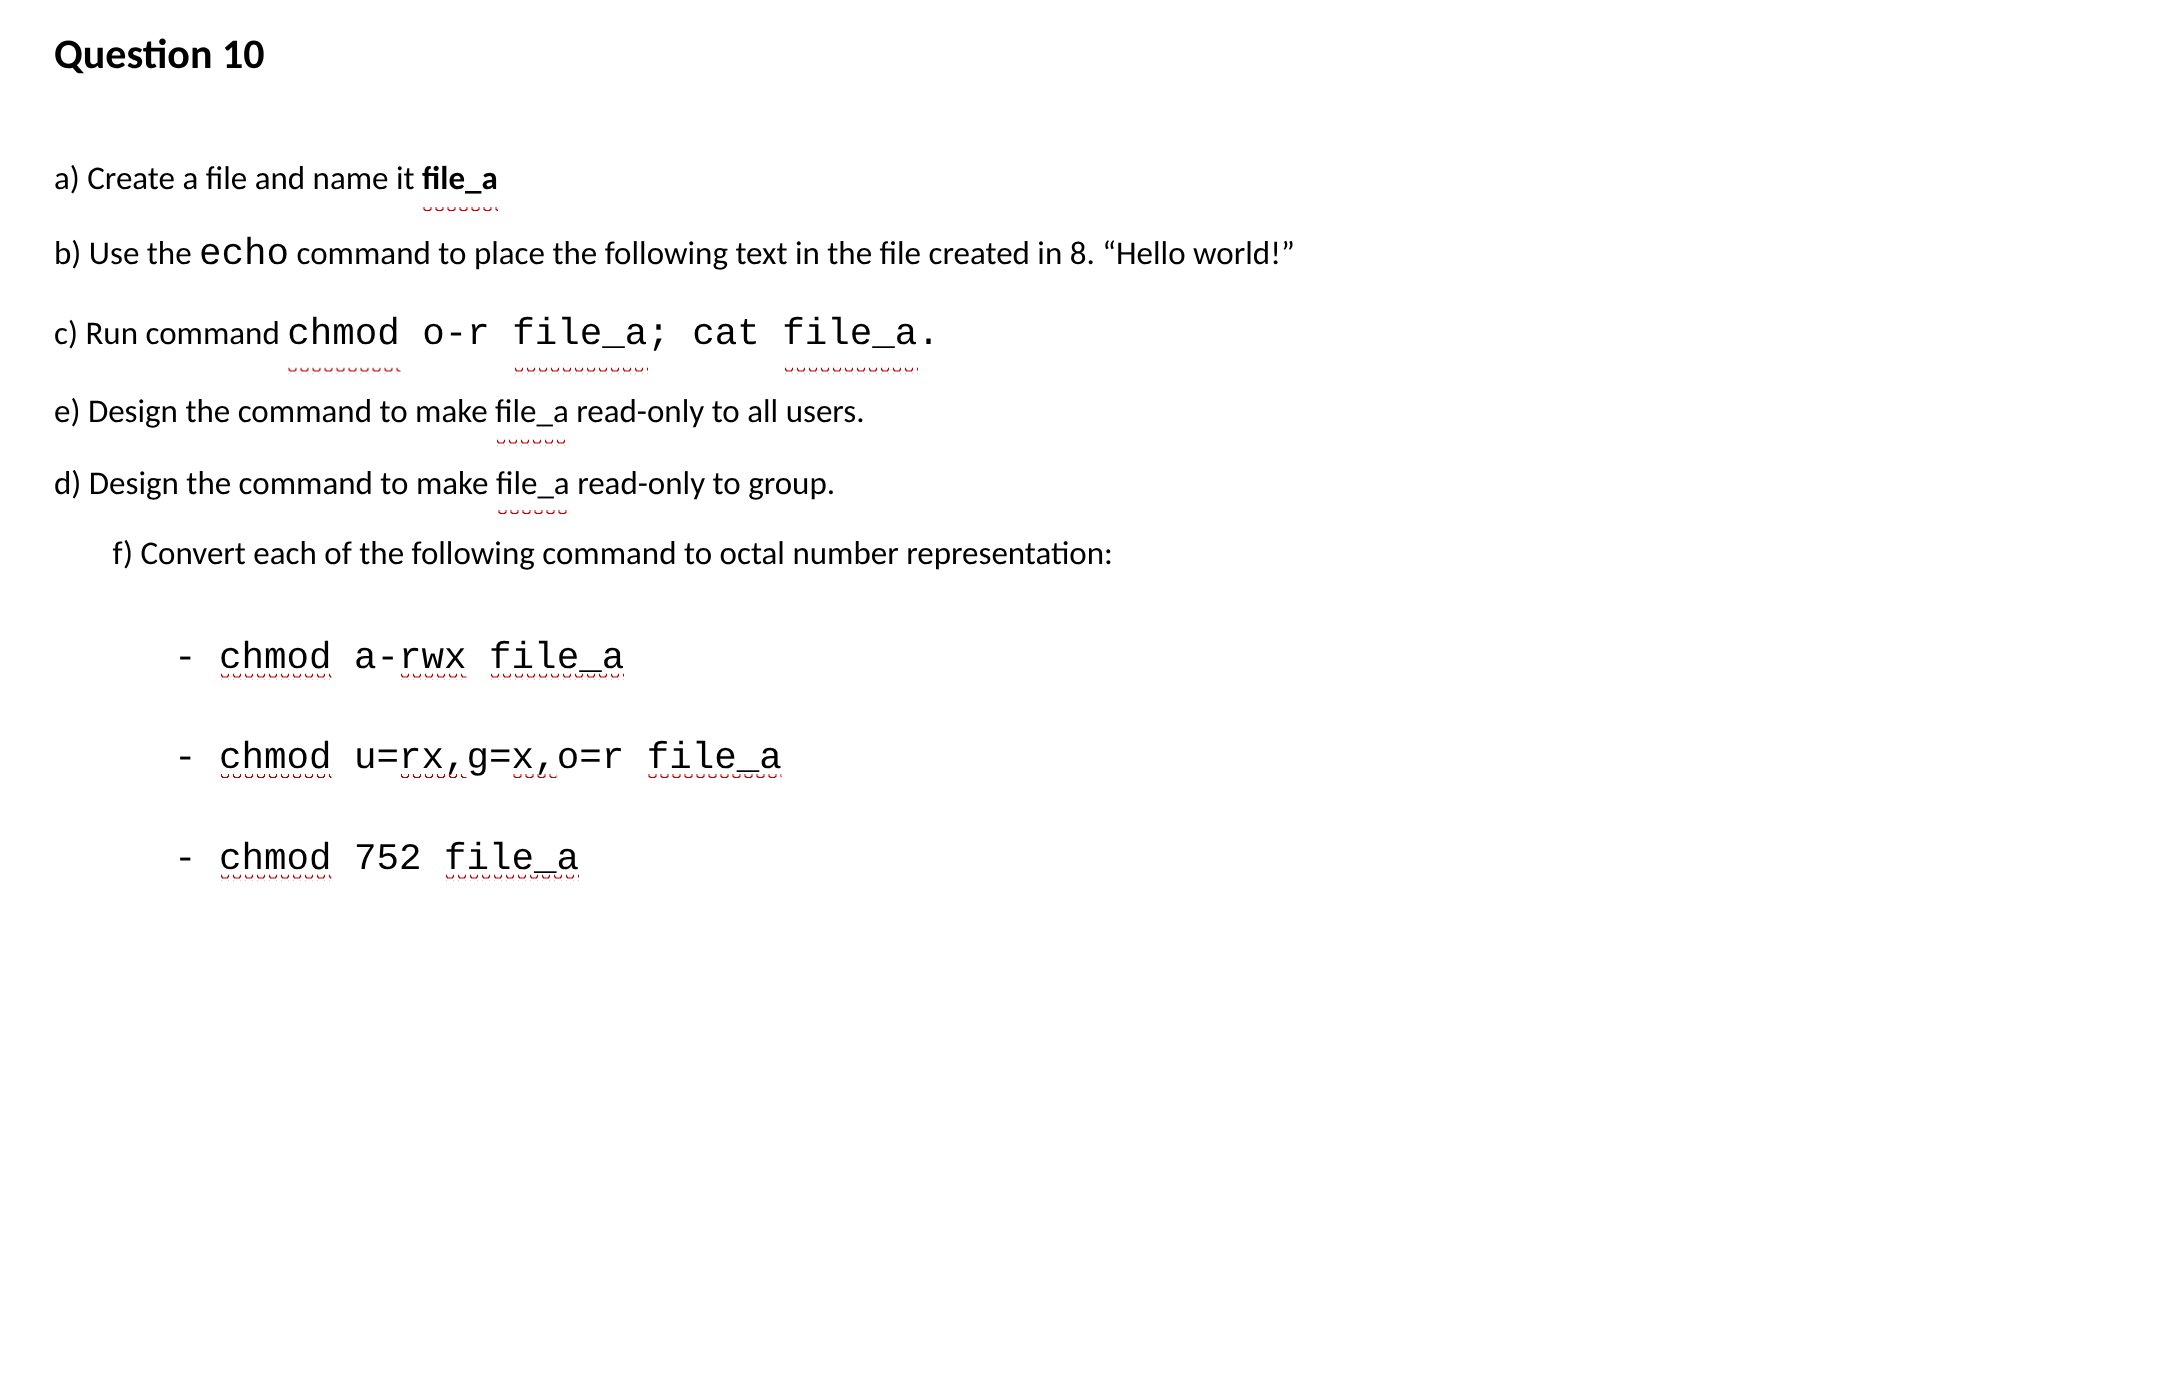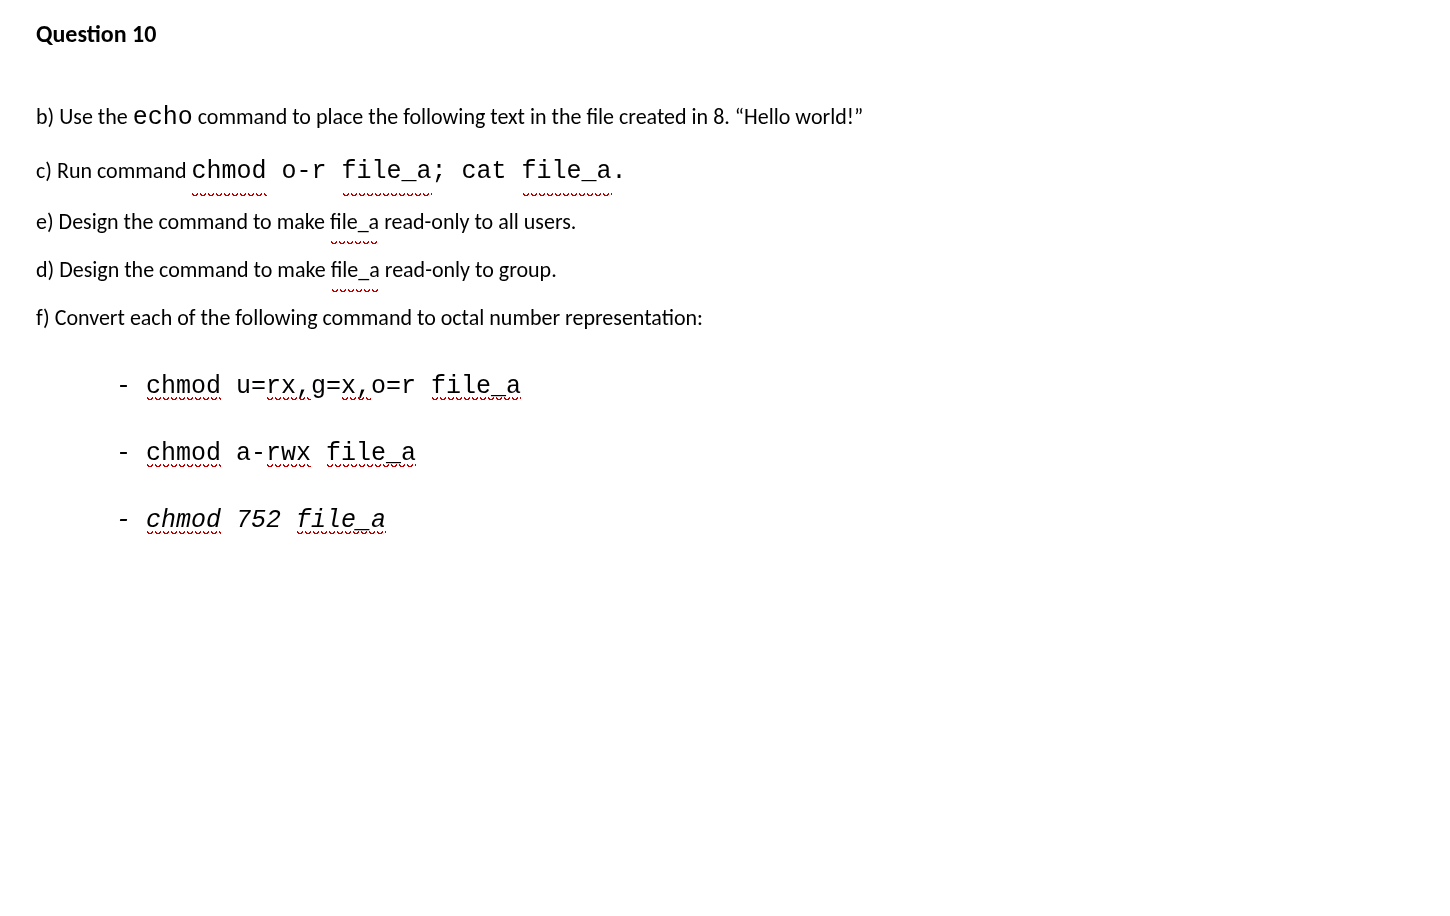--- a/index.html
+++ b/index.html
@@ -12,21 +12,21 @@
     width: 1450px;
     height: 916px;
     overflow: hidden;
   }
   .page {
     padding: 22px 36px;
     line-height: 1.0;
   }
   .heading {
     font-weight: 600;
-    font-size: 24px;
+    font-size: 28px;
     margin-bottom: 48px;
   }
   .intro {
     margin-bottom: 44px;
   }
   .item {
     margin-bottom: 6px;
     position: relative;
   }
   .item-line {
@@ -55,47 +55,49 @@
   .sub-list {
     margin-top: 36px;
     margin-left: 80px;
   }
   .sub-list .sub-item {
     margin-bottom: 42px;
   }
   .sub-list2 {
     margin-top: 36px;
     margin-left: 80px;
-    font-style: italic;
   }
   .sub-list2 .sub-item {
     margin-bottom: 42px;
   }
   .bullet-dash {
     font-family: "Courier New", Courier, monospace;
   }
   .cursor {
     display: inline-block;
     width: 1px;
     height: 24px;
     background: #000;
     vertical-align: middle;
     margin: 0 1px 4px 0;
   }
-  .gap-f { margin-bottom: 8px; }
+  .gap-f { margin-bottom: 8px; margin-left: 39px; }
   .gap-g { margin-top: 36px; margin-bottom: 0px; }
 </style>
 </head>
 <body>
 
 <div class="page">
 
   <div class="heading">Question 10</div>
 
 
+  <div class="item item-line">
+    <span>a) Create a file and name it </span><span class="bold spell">file_a</span>
+  </div>
 
   <div class="item item-line">
     <span>b) Use the </span><span class="mono">echo</span><span>  command to place the following text in the file created in 8. “Hello world!”</span>
   </div>
 
   <div class="item item-line">
     <span>c) Run command </span><span class="mono spell">chmod</span><span class="mono"> o-r </span><span class="mono spell">file_a</span><span class="mono">;  cat </span><span class="mono spell">file_a</span><span class="mono">.</span>
   </div>
 
   <div class="item item-line">
@@ -105,24 +107,24 @@
   <div class="item item-line">
     <span>d) Design the command to make </span><span class="spell">file_a</span><span> read-only to group.</span>
   </div>
 
   <div class="item item-line gap-f">
     <span>f) Convert each of the following command to octal number representation:</span>
   </div>
 
   <div class="sub-list">
     <div class="sub-item mono">
-      <span>- </span><span class="spell">chmod</span><span> u=</span><span class="spell">rx,</span><span>g=</span><span class="spell">x,</span><span>o=r </span><span class="spell">file_a</span>
+      <span>- </span><span class="spell">chmod</span><span> a-</span><span class="spell">rwx</span><span> </span><span class="spell">file_a</span>
     </div>
     <div class="sub-item mono">
-      <span>- </span><span class="spell">chmod</span><span> a-</span><span class="spell">rwx</span><span> </span><span class="spell">file_a</span>
+      <span>- </span><span class="spell">chmod</span><span> u=</span><span class="spell">rx,</span><span>g=</span><span class="spell">x,</span><span>o=r </span><span class="spell">file_a</span>
     </div>
   </div>
 
 
   <div class="sub-list2">
     <div class="sub-item mono">
       <span class="bullet-dash">-  </span><span class="spell">chmod</span><span> 752 </span><span class="spell">file_a</span>
     </div>
   </div>
 

